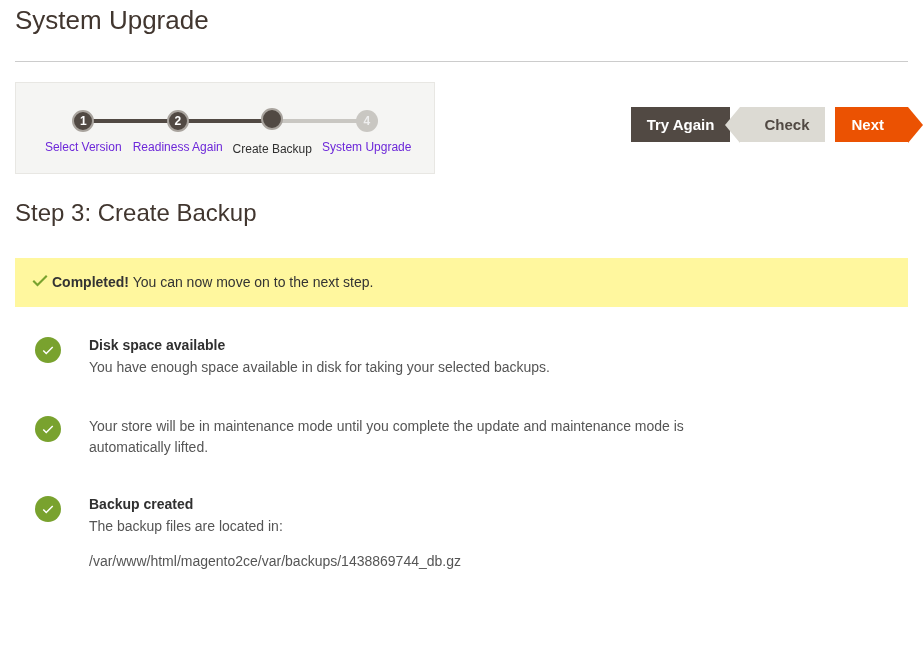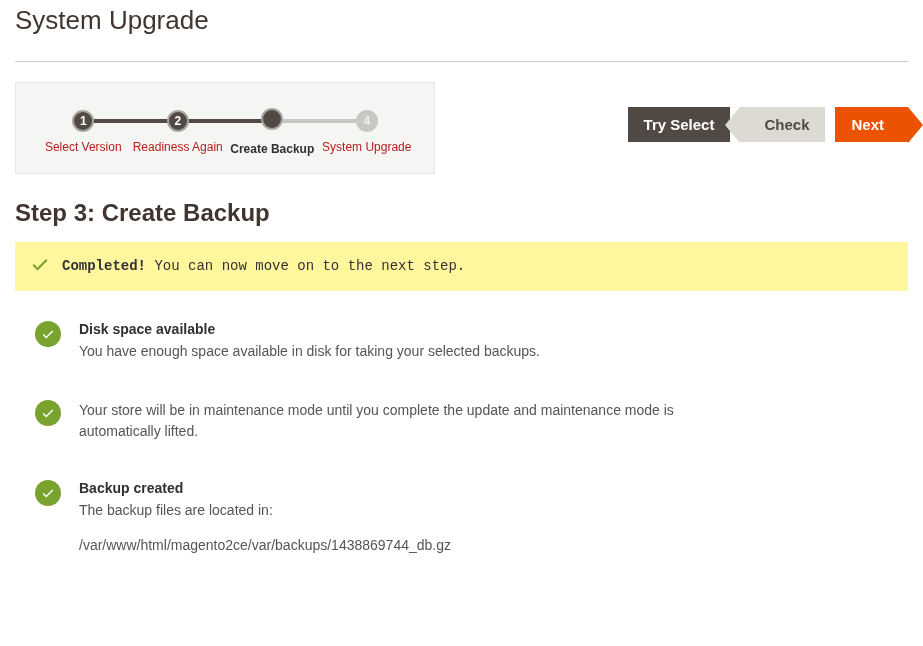--- a/index.html
+++ b/index.html
@@ -7,38 +7,38 @@
     .header { padding: 5px 15px; font-size: 26px; font-weight: 300; color: #41362f; }
     .divider { border: none; border-top: 1px solid #ccc; margin: 20px 15px; }
     .top-area { display: flex; justify-content: space-between; align-items: flex-start; padding: 0 15px; }
     .stepper { background: #f5f5f3; padding: 25px 20px 15px; border: 1px solid #e8e7e3; width: 420px; }
     .steps { display: flex; align-items: center; position: relative; }
     .step { flex: 1; text-align: center; position: relative; }
     .step-circle { width: 22px; height: 22px; border-radius: 50%; display: inline-flex; align-items: center; justify-content: center; font-size: 12px; font-weight: bold; color: #fff; position: relative; z-index: 2; }
     .step-done .step-circle { background: #514943; border: 2px solid #a9a49e; }
     .step-current .step-circle { background: #514943; border: 2px solid #a9a49e; }
     .step-pending .step-circle { background: #c9c7c2; color: #eee; }
-    .step-label { font-size: 12px; color: #b91c1c; margin-top: 8px; line-height: 1.3; }
-    .step-current .step-label { font-weight: bold; color: #303030; }
+    .step-label { font-size: 12px; color: #6d28d9; margin-top: 8px; line-height: 1.3; }
+    .step-current .step-label { font-weight: normal; color: #303030; }
     .step-line { position: absolute; top: 11px; height: 4px; background: #514943; z-index: 1; }
     .step-line-pending { background: #c9c7c2; }
     .buttons { display: flex; gap: 10px; align-items: center; margin-top: 25px; }
     .btn { padding: 9px 16px; font-size: 15px; font-weight: bold; border: none; cursor: pointer; }
     .btn-tryagain { background: #514943; color: #fff; }
     .btn-back { background: #dcdad3; color: #514943; position: relative; padding-left: 24px; }
     .btn-back::before { content: ""; position: absolute; left: -15px; top: 0; border-top: 18px solid transparent; border-bottom: 18px solid transparent; border-right: 15px solid #dcdad3; }
     .btn-next { background: #eb5202; color: #fff; position: relative; padding-right: 24px; text-align: right; }
     .btn-next::after { content: ""; position: absolute; right: -15px; top: 0; border-top: 18px solid transparent; border-bottom: 18px solid transparent; border-left: 15px solid #eb5202; }
-    .step-title { font-size: 24px; font-weight: 700; color: #41362f; padding: 25px 15px 15px; }
-    .success-banner { background: #fff79e; padding: 12px 15px; display: flex; align-items: center; gap: 12px; margin: 0 15px; font-family: Liberation Mono, monospace; }
+    .step-title { font-size: 24px; font-weight: 400; color: #41362f; padding: 25px 15px 31px; }
+    .success-banner { background: #fff79e; padding: 12px 15px; display: flex; align-items: center; gap: 2px; margin: 0 15px; }
     .success-banner .check { color: #79a22e; font-size: 18px; }
     .success-banner .msg { font-size: 14px; color: #333; }
     .success-banner .msg strong { color: #333; }
     .items { padding: 30px 15px; }
-    .item { display: flex; gap: 18px; margin-bottom: 38px; align-items: flex-start; padding-left: 20px; }
+    .item { display: flex; gap: 28px; margin-bottom: 38px; align-items: flex-start; padding-left: 20px; }
     .item-icon { width: 26px; height: 26px; border-radius: 50%; background: #79a22e; display: flex; align-items: center; justify-content: center; flex-shrink: 0; }
     .item-icon svg { width: 14px; height: 14px; fill: #fff; }
     .item-body { max-width: 640px; }
     .item-title { font-weight: bold; font-size: 14px; color: #303030; margin-bottom: 4px; }
     .item-desc { font-size: 14px; color: #555; line-height: 1.5; }
     .item-desc p { margin-bottom: 14px; }
   </style>
 </head>
 <body>
 
@@ -65,21 +65,21 @@
         <div class="step-label">Create Backup</div>
       </div>
       <div class="step step-pending">
         <div class="step-circle">4</div>
         <div class="step-label">System Upgrade</div>
       </div>
     </div>
   </div>
 
   <div class="buttons">
-    <button class="btn btn-tryagain">Try Select</button>
+    <button class="btn btn-tryagain">Try Again</button>
     <button class="btn btn-back">Check</button>
     <button class="btn btn-next">Next</button>
   </div>
 </div>
 
 <div class="step-title">Step 3: Create Backup</div>
 
 <div class="success-banner">
   <span class="check">
     <svg viewBox="0 0 24 24" width="20" height="20">

